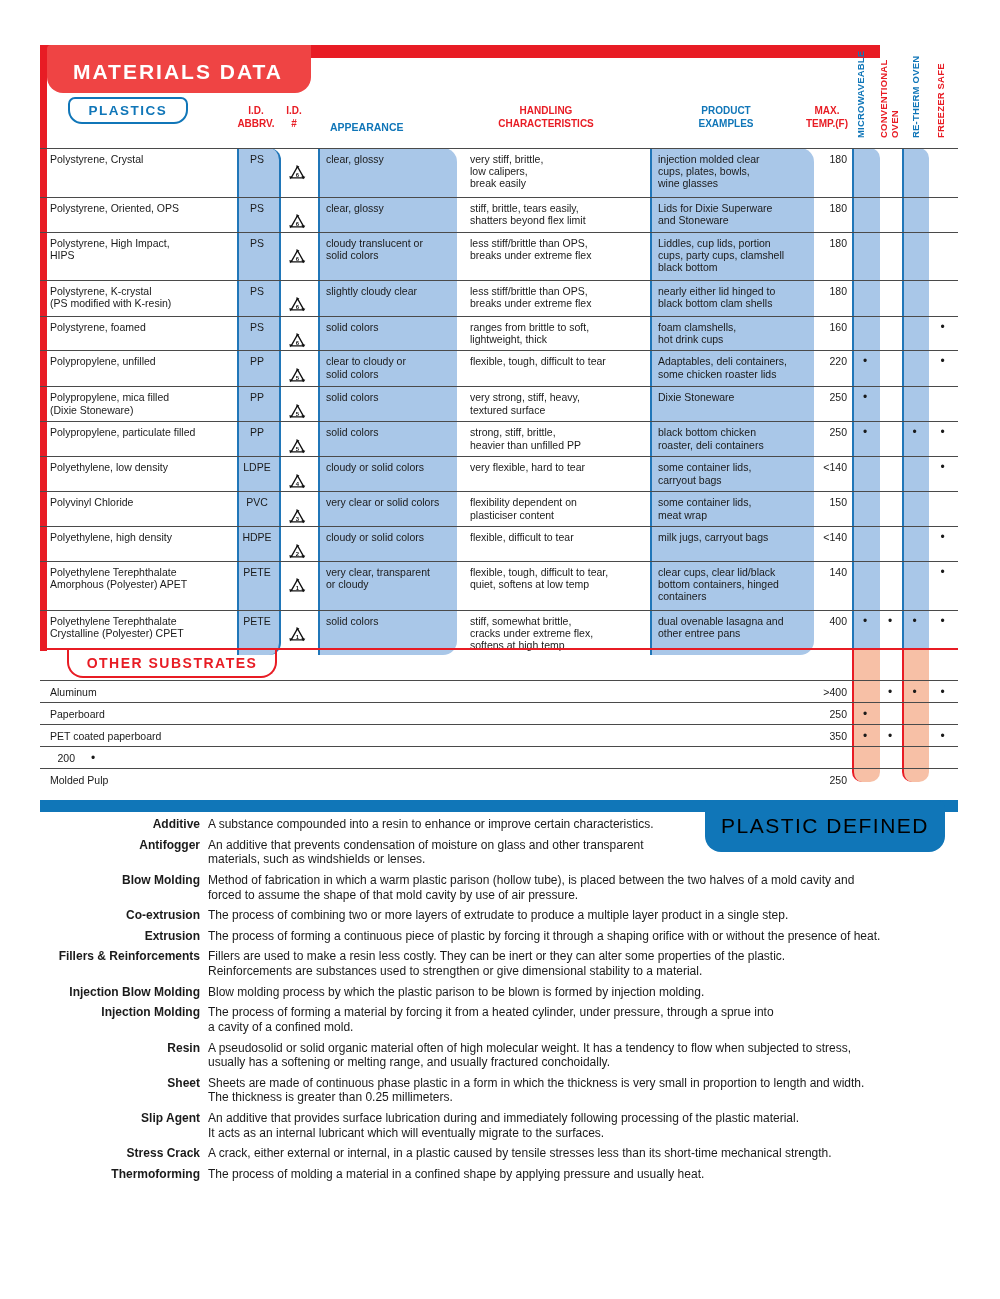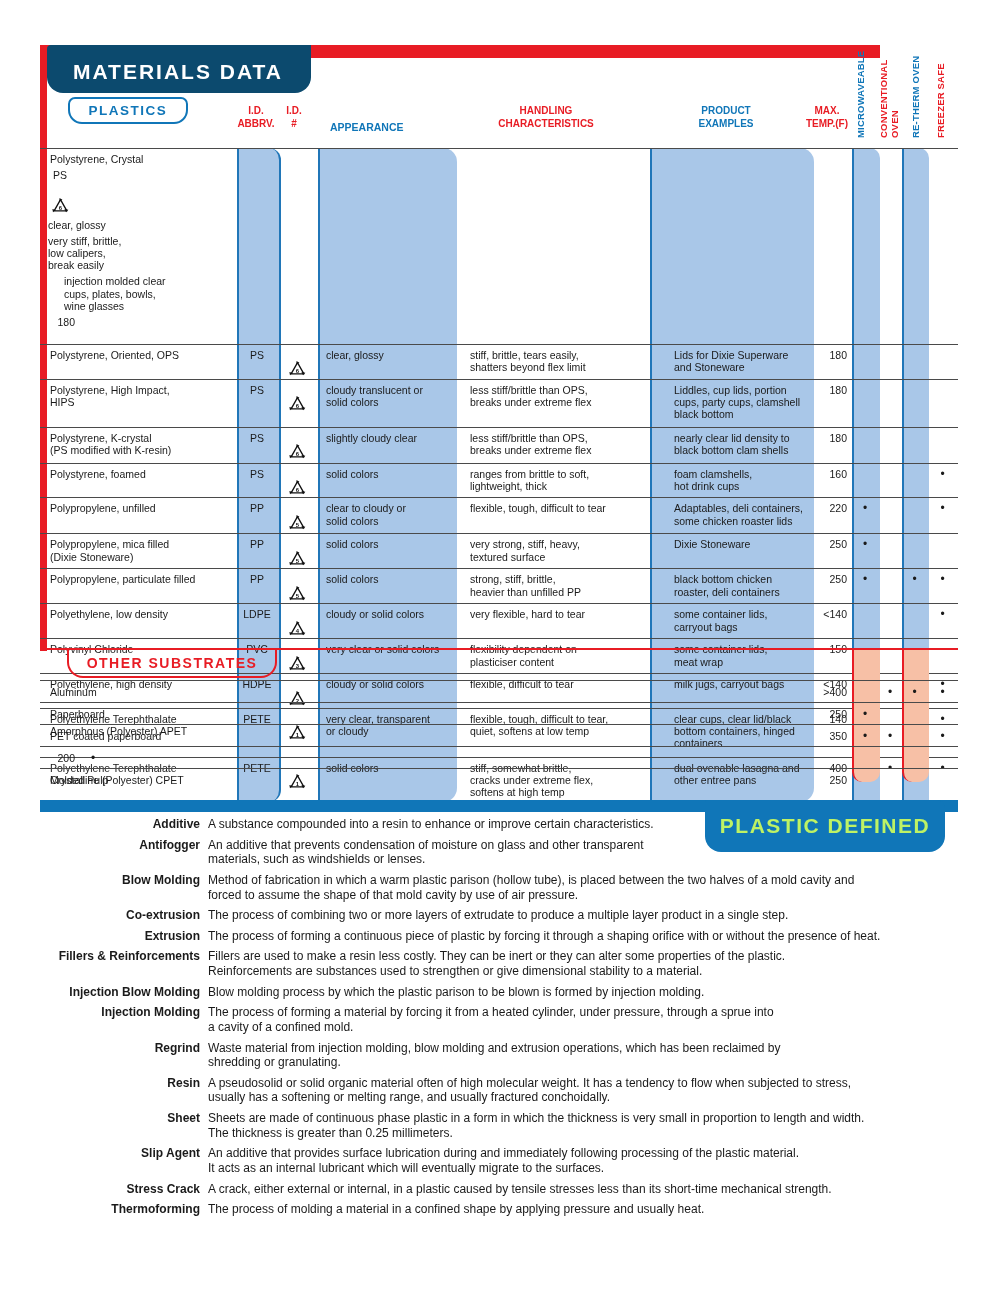--- a/index.html
+++ b/index.html
@@ -2,21 +2,21 @@
 <html><head>
 <meta charset="utf-8">
 <style>
   html,body{margin:0;padding:0;background:#fff;}
   .page{position:relative;width:1000px;height:1299px;background:#fff;
         font-family:"Liberation Sans",sans-serif;color:#1a1a1a;overflow:hidden;}
 
   
   .top-bar{position:absolute;left:40px;top:45px;width:840px;height:13px;background:#e81c24;}
   .left-bar{position:absolute;left:40px;top:45px;width:7px;height:606px;background:#e81c24;}
-  .title-box{position:absolute;left:47px;top:45px;width:264px;height:48px;background:#0c4a6e;
+  .title-box{position:absolute;left:47px;top:45px;width:264px;height:48px;background:#ef4444;
              border-radius:4px 0 16px 16px;display:flex;align-items:center;}
   .title-box span{color:#fff;font-weight:bold;font-size:21px;letter-spacing:2px;padding-left:26px;padding-top:6px;}
   .plastics-tab{position:absolute;left:68px;top:97px;width:116px;height:23px;border:2.5px solid #1076b8;
                 border-radius:7px 7px 14px 14px;display:flex;align-items:center;justify-content:center;}
   .plastics-tab span{color:#1076b8;font-weight:bold;font-size:13.5px;letter-spacing:1.5px;}
 
   
   .colhead{position:absolute;font-weight:bold;font-size:10px;line-height:1.3;text-align:center;white-space:pre-line;}
   .red{color:#e81c24;} .blue{color:#1076b8;}
   .ch-abbrv{left:234px;top:104px;width:44px;}
@@ -43,25 +43,25 @@
   .strip-retherm{left:862px;width:25px;top:0;bottom:0;border-left:2px solid #2076b8;border-radius:0 10px 0 0;}
 
   .prow{position:relative;display:flex;border-top:1.5px solid #4a4a4a;box-sizing:border-box;
         font-size:10.5px;line-height:1.16;align-items:flex-start;}
   .prow > div{box-sizing:border-box;padding-top:4px;white-space:pre-line;}
   .c-name{width:197px;padding-left:10px;padding-right:4px;}
   .c-abbrv{width:40px;text-align:center;}
   .c-num{width:41px;text-align:center;padding-top:3px;}
   .c-appear{width:144px;padding-left:8px;}
   .c-handling{width:188px;padding-left:8px;}
-  .c-product{width:162px;padding-left:24px;}
+  .c-product{width:162px;padding-left:8px;}
   .c-temp{width:40px;text-align:right;padding-right:5px;}
   .c-flag{text-align:center;font-size:12px;}
   .f1{width:26px;} .f2{width:24px;} .f3{width:25px;} .f4{width:31px;}
-  .prow:nth-of-type(1){min-height:49px;flex-direction:column;} .prow:nth-of-type(2){min-height:35px;}
+  .prow:nth-of-type(1){min-height:49px;} .prow:nth-of-type(2){min-height:35px;}
   .prow:nth-of-type(3){min-height:48px;} .prow:nth-of-type(4){min-height:36px;}
   .prow:nth-of-type(5){min-height:34px;} .prow:nth-of-type(6){min-height:36px;}
   .prow:nth-of-type(7){min-height:35px;} .prow:nth-of-type(8){min-height:35px;}
   .prow:nth-of-type(9){min-height:35px;justify-content:center;} .prow:nth-of-type(10){min-height:35px;}
   .prow:nth-of-type(11){min-height:21px;} .prow:nth-of-type(12){min-height:49px;}
   .prow:nth-of-type(13){min-height:52px;}
   .recycle{width:17px;height:15px;display:inline-block;}
 
   
   .stable{position:absolute;left:40px;top:648px;width:918px;height:140px;border-top:2.5px solid #e81c24;box-sizing:border-box;}
@@ -75,21 +75,21 @@
   .srow{position:relative;display:flex;border-top:1.5px solid #4a4a4a;box-sizing:border-box;min-height:22px;
         font-size:10.5px;align-items:center;}
   .srow > div{box-sizing:border-box;}
   .s-name{width:772px;padding-left:10px;}
 
   
   .gsection{position:absolute;left:0;top:800px;width:1000px;}
   .gbar{position:absolute;left:40px;top:0;width:918px;height:12px;background:#1076b8;}
   .gbox{position:absolute;left:705px;top:0;width:240px;height:52px;background:#1076b8;
         border-radius:3px 8px 16px 16px;display:flex;align-items:center;justify-content:center;}
-  .gbox span{color:#bef264;font-weight:bold;font-size:21px;letter-spacing:1.5px;}
+  .gbox span{color:#000000;font-weight:normal;font-size:21px;letter-spacing:1.5px;}
   .glist{position:absolute;left:52px;top:17px;width:918px;}
   .gentry{display:flex;margin-bottom:6px;font-size:12px;line-height:1.22;}
   .gterm{width:148px;text-align:right;font-weight:bold;flex-shrink:0;}
   .gdef{margin-left:8px;white-space:pre-line;max-width:760px;}
 </style>
 </head>
 <body>
 
 <div class="page">
 
@@ -210,21 +210,21 @@
         <path d="M50 10 L89 79 L11 79 Z" fill="none" stroke="#111" stroke-width="8" stroke-linejoin="round"></path>
         <polygon points="44,0 62,10 44,20" fill="#111"></polygon>
         <polygon points="98,72 84,88 74,68" fill="#111"></polygon>
         <polygon points="4,88 0,68 20,74" fill="#111"></polygon>
         <text x="50" y="72" font-size="36" font-weight="bold" text-anchor="middle" fill="#111" font-family="Liberation Sans, sans-serif">6</text>
       </svg>
     </div>
     <div class="c-appear">slightly cloudy clear</div>
     <div class="c-handling">less stiff/brittle than OPS,
 breaks under extreme flex</div>
-    <div class="c-product">nearly clear lid density to
+    <div class="c-product">nearly either lid hinged to
 black bottom clam shells</div>
     <div class="c-temp">180</div>
     <div class="c-flag f1"></div>
     <div class="c-flag f2"></div>
     <div class="c-flag f3"></div>
     <div class="c-flag f4"></div>
   </div>
         <div class="prow">
     <div class="c-name">Polystyrene, foamed</div>
     <div class="c-abbrv">PS</div>
@@ -524,25 +524,20 @@
         <div class="gentry">
     <div class="gterm">Injection Blow Molding</div>
     <div class="gdef">Blow molding process by which the plastic parison to be blown is formed by injection molding.</div>
   </div>
         <div class="gentry">
     <div class="gterm">Injection Molding</div>
     <div class="gdef">The process of forming a material by forcing it from a heated cylinder, under pressure, through a sprue into
 a cavity of a confined mold.</div>
   </div>
         <div class="gentry">
-    <div class="gterm">Regrind</div>
-    <div class="gdef">Waste material from injection molding, blow molding and extrusion operations, which has been reclaimed by
-shredding or granulating.</div>
-  </div>
-        <div class="gentry">
     <div class="gterm">Resin</div>
     <div class="gdef">A pseudosolid or solid organic material often of high molecular weight. It has a tendency to flow when subjected to stress,
 usually has a softening or melting range, and usually fractured conchoidally.</div>
   </div>
         <div class="gentry">
     <div class="gterm">Sheet</div>
     <div class="gdef">Sheets are made of continuous phase plastic in a form in which the thickness is very small in proportion to length and width.
 The thickness is greater than 0.25 millimeters.</div>
   </div>
         <div class="gentry">

